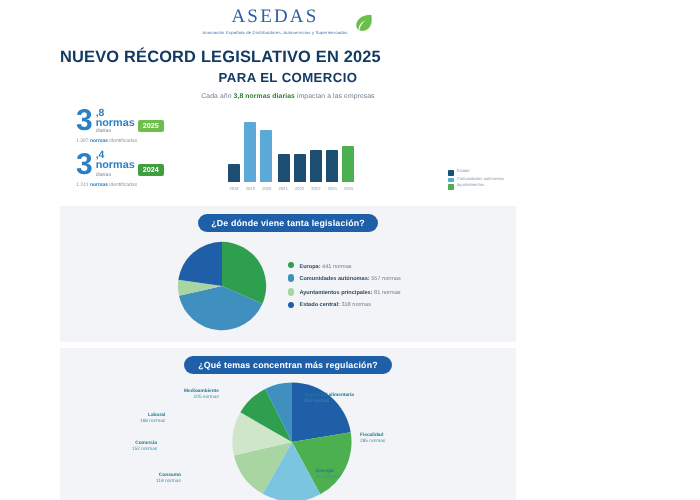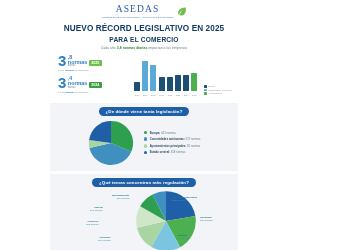--- a/index.html
+++ b/index.html
@@ -4,33 +4,33 @@
 <style>
   * { margin:0; padding:0; box-sizing:border-box; }
   html,body { width:350px; height:250px; }
   body {
     font-family:"Liberation Sans", sans-serif;
     background:#ffffff;
     color:#14406b;
     overflow:hidden;
   }
   .page { position:relative; width:288px; height:250px; background:#fff;
-          padding:0 50px; }
+          padding:0 30px; }
 
   
   .logo-wrap { display:flex; justify-content:center; align-items:flex-start;
                gap:2px; padding-top:5px; }
   .logo-text { text-align:center; line-height:1; }
   .logo-name { font-family:"Liberation Serif", serif; font-size:9.5px;
                letter-spacing:1.1px; color:#2b5fa8; font-weight:400; }
   .logo-sub { font-size:2.1px; color:#3b6ea8; letter-spacing:.1px;
               margin-top:1px; line-height:1.35; max-width:78px; }
   .leaf-icon { width:11px; height:11px; margin-top:1px; }
 
-  .title { text-align:center; font-size:8.2px; font-weight:bold;
+  .title { font-size:8.2px; font-weight:bold;
            color:#123a63; letter-spacing:.1px; margin-top:6px; line-height:1.12; }
   .subtitle { text-align:center; font-size:6.6px; font-weight:bold;
               color:#123a63; letter-spacing:.2px; margin-top:2px; }
   .tagline { text-align:center; font-size:3.4px; color:#6f7d8c;
              margin-top:3px; letter-spacing:.05px; }
   .tagline b { color:#2e7d32; }
 
   
   .band { display:flex; gap:6px; margin-top:5px; align-items:flex-start; }
   .stats { width:76px; padding-left:8px; }

